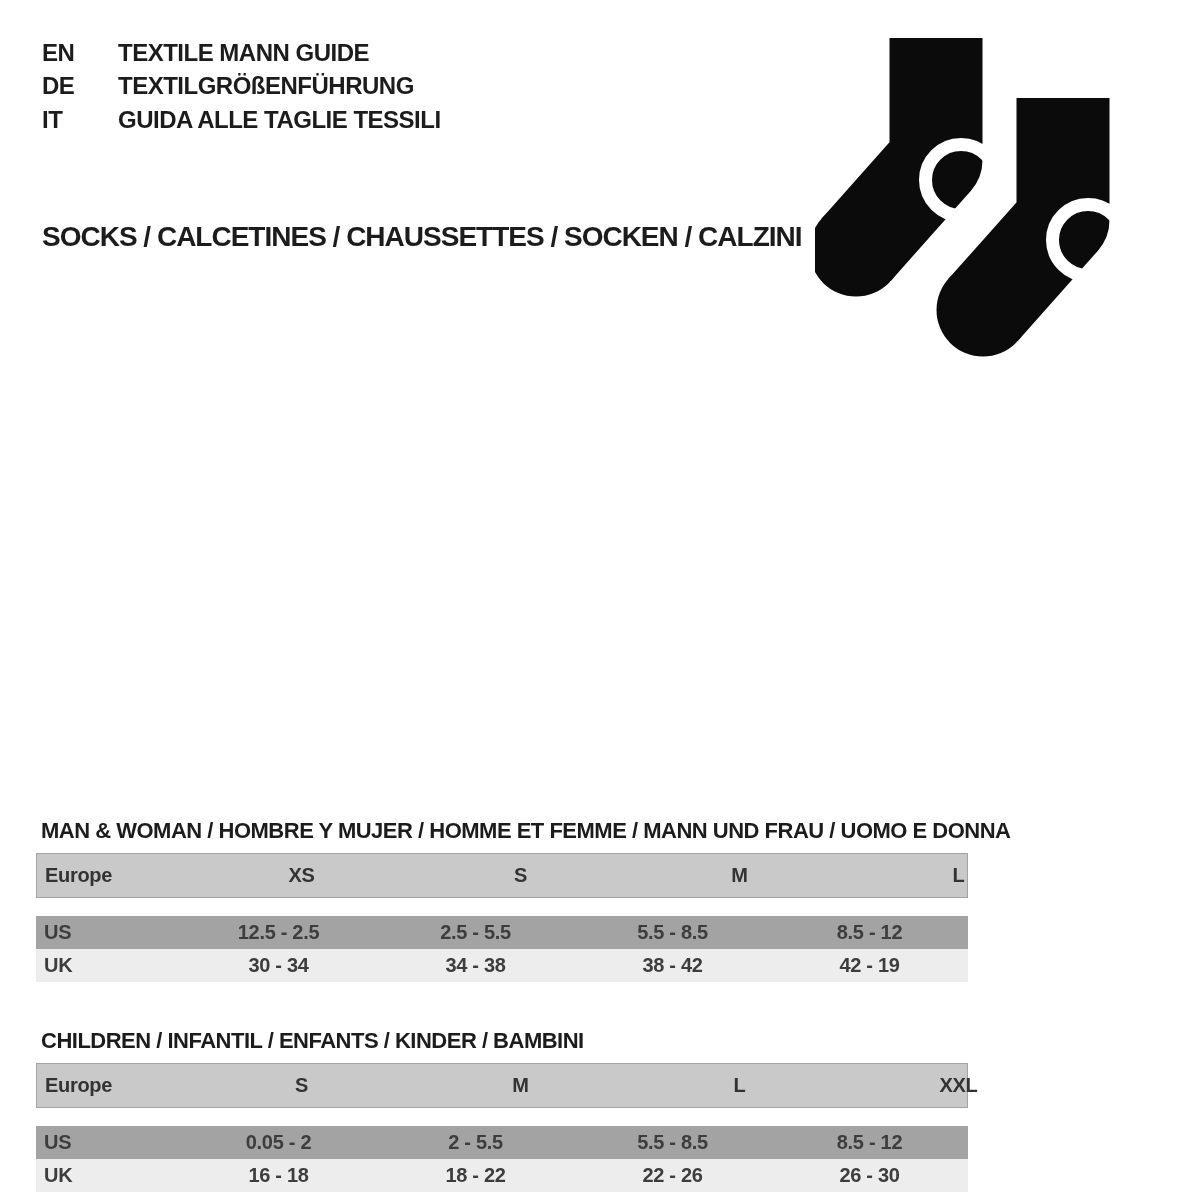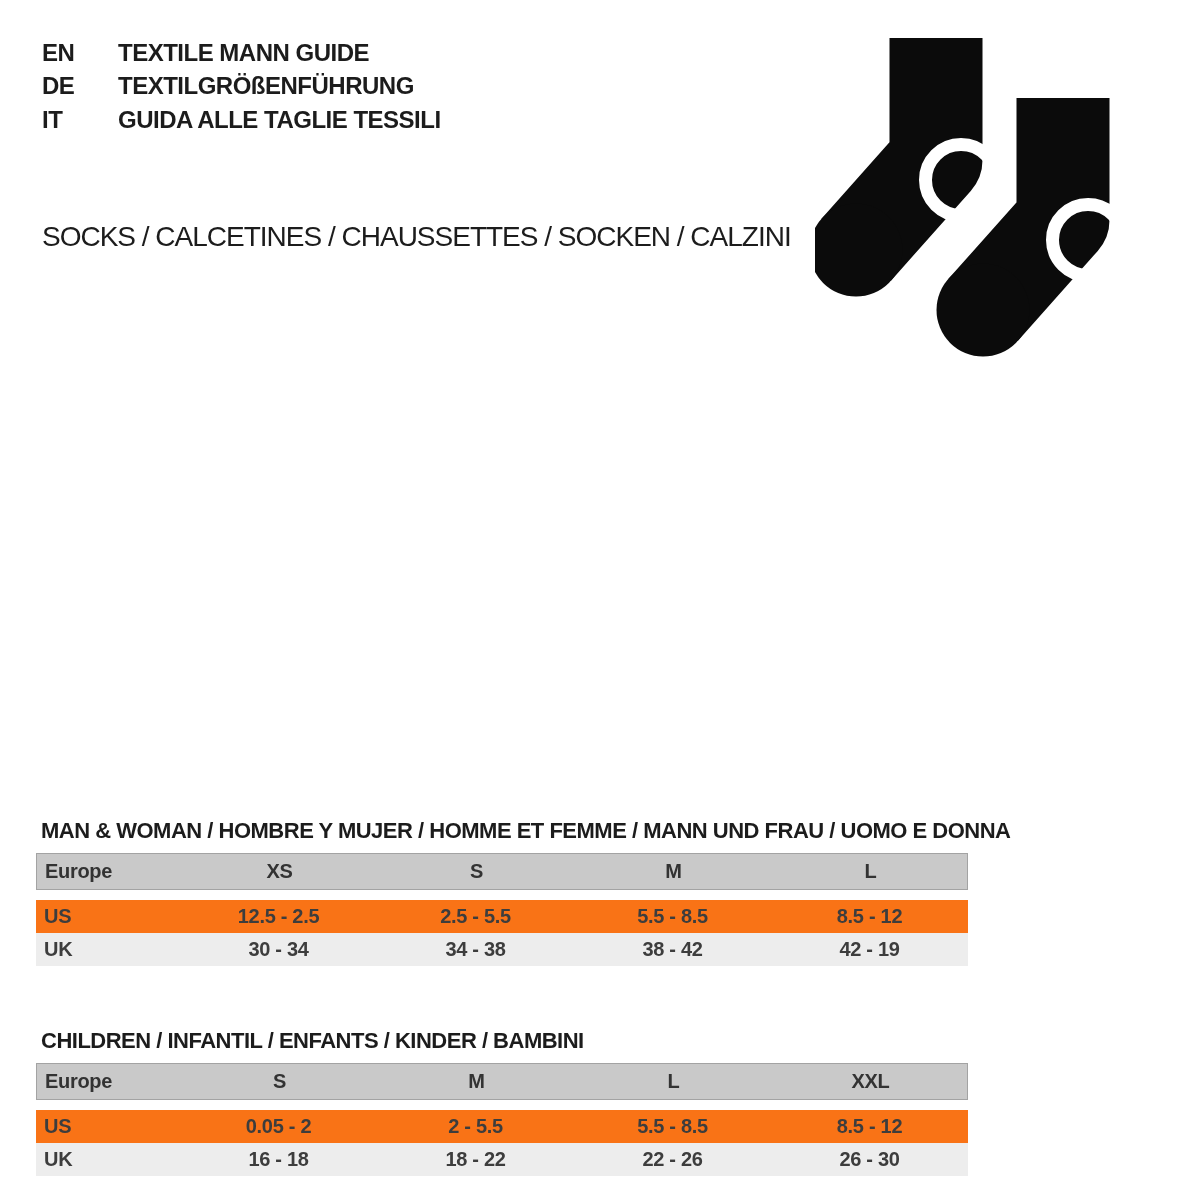--- a/index.html
+++ b/index.html
@@ -32,21 +32,21 @@
     letter-spacing: -0.5px; color: var(--heading-text, #1c1c1c);
   }
   .lang-title {
     font-size: 24px; font-weight: bold; letter-spacing: -0.5px;
     color: var(--heading-text, #1c1c1c); white-space: nowrap;
   }
 
   
   .category-heading {
     position: absolute; left: 42px; top: 221px;
-    font-size: 28px; font-weight: normal; letter-spacing: -1px;
+    font-size: 28px; font-weight: bold; letter-spacing: -1px;
     color: var(--heading-text, #1c1c1c); white-space: nowrap;
   }
 
   
   .socks-icon { position: absolute; left: 815px; top: 30px; width: 300px; height: 330px; }
   .sock-shape { fill: none; stroke: var(--icon-color, #0b0b0b); stroke-width: 93; stroke-linejoin: round; stroke-linecap: butt; }
   .sock-toe { fill: var(--icon-color, #0b0b0b); }
   .heel-ring { fill: none; stroke: var(--ring-color, #ffffff); stroke-width: 13; }
 
   
@@ -61,26 +61,27 @@
   .size-grid { position: absolute; left: 36px; width: 932px; }
   .t1-grid { top: 853px; }
   .t2-grid { top: 1063px; }
 
   .grid-row {
     display: grid;
     grid-template-columns: 144px 197px 197px 197px 197px;
     align-items: center;
   }
   .header-row {
-    height: 37px;
+    height: 45px;
     background: var(--header-row-bg, #c9c9c9);
     border: 1px solid var(--header-row-border, #a3a3a3);
-    margin-bottom: 10px;
+    margin-bottom: 18px;
+    gap: 22px;
   }
-  .data-row { height: 33px; background: #f97316; }
+  .data-row { height: 33px; background: #a3a3a3; }
   .row-gray { background: var(--alt-row-bg, #ededed); }
 
   .cell {
     font-size: 20px; font-weight: bold; letter-spacing: -0.3px;
     color: var(--table-text, #3d3d3d); white-space: nowrap;
   }
   .header-row .cell { color: #333333; }
   .region-cell { text-align: left; padding-left: 8px; }
   .size-cell { text-align: center; }
 </style>

